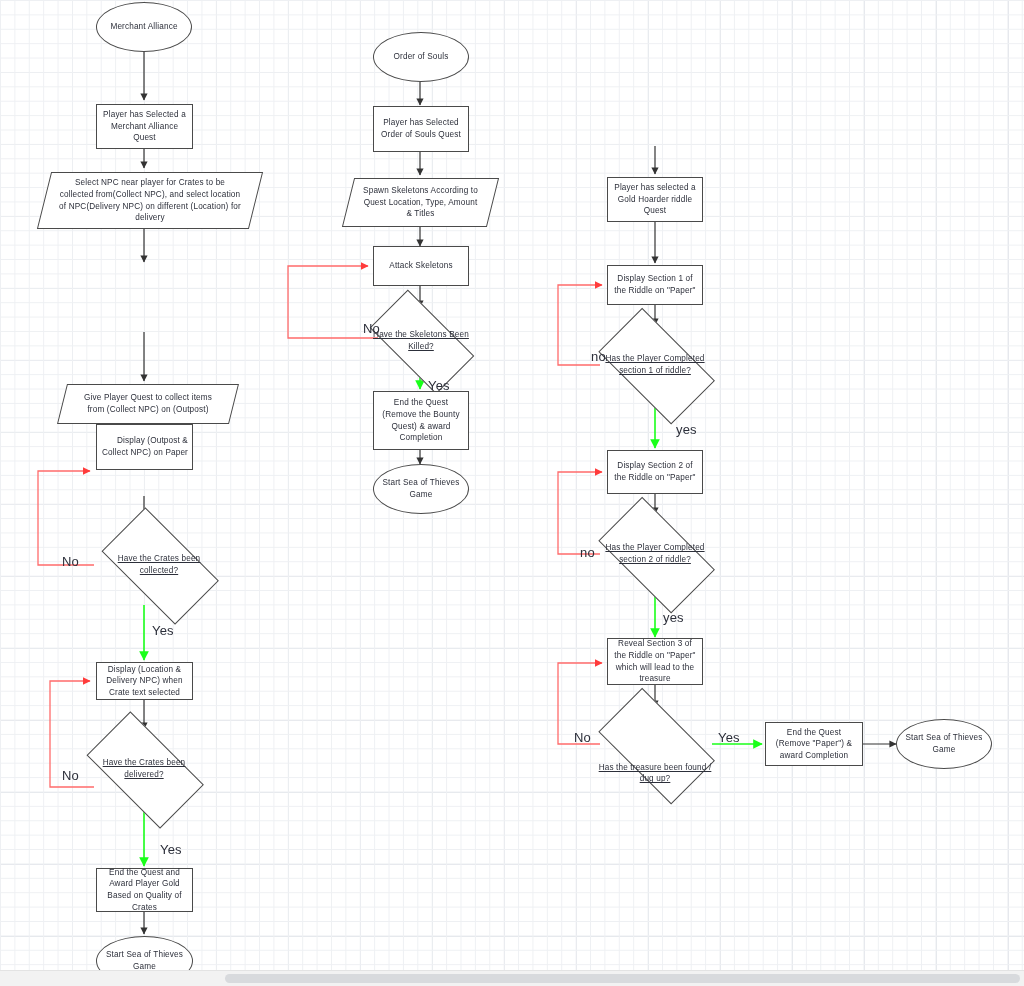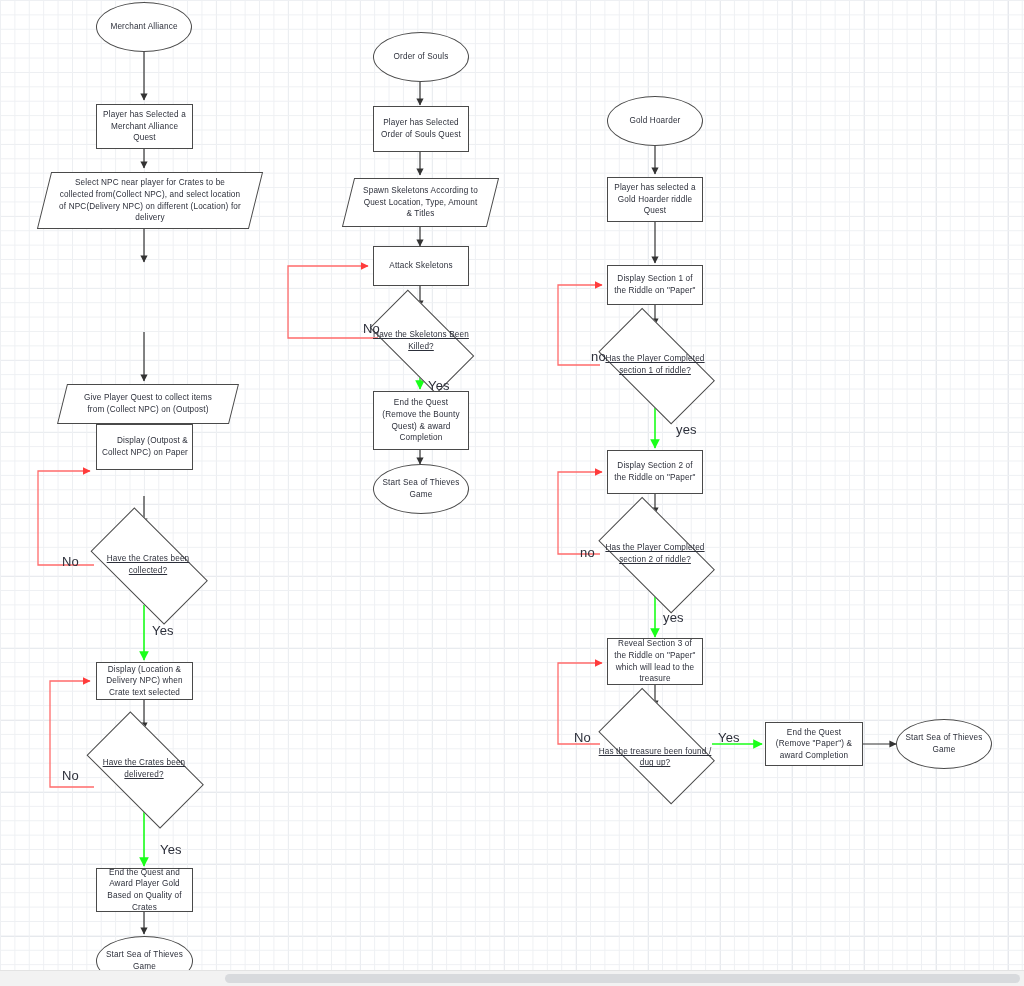--- a/index.html
+++ b/index.html
@@ -34,21 +34,21 @@
     position: absolute;
     box-sizing: border-box;
     display: flex;
     align-items: center;
     justify-content: center;
     text-align: center;
     color: #2c2f3a;
     font-size: 8.2px;
     line-height: 1.42;
     letter-spacing: 0.15px;
-    padding: 18px 4px;
+    padding: 2px 4px;
     background: #ffffff;
   }
   .proc {
     border: 1.3px solid #4a4a4a;
   }
   .term {
     border: 1.3px solid #4a4a4a;
     border-radius: 50%;
   }
   .paral {
@@ -195,21 +195,21 @@
 
   <div class="node paral" style="left:62px; top:384px; width:172px; height:40px;">
     <div class="pshape"></div>
     <div class="ptext">Give Player Quest to collect items from (Collect NPC) on (Outpost)</div>
   </div>
 
   <div class="node proc" style="left:96px; top:424px; width:97px; height:46px;text-align:right;">
     <span>Display (Outpost &amp; Collect NPC) on Paper</span>
   </div>
 
-  <div class="node dec" style="left:77px; top:523px; width:142px; height:84px;">
+  <div class="node dec" style="left:88px; top:523px; width:142px; height:84px;">
     <div class="dshape"></div>
     <div class="dtext">Have the Crates been collected?</div>
   </div>
 
   <div class="node proc" style="left:96px; top:662px; width:97px; height:38px;">
     <span>Display (Location &amp; Delivery NPC) when Crate text selected</span>
   </div>
 
   <div class="node dec" style="left:73px; top:727px; width:142px; height:84px;">
     <div class="dshape"></div>
@@ -255,23 +255,20 @@
     <span>End the Quest (Remove the Bounty Quest) &amp; award Completion</span>
   </div>
 
   <div class="node term" style="left:373px; top:464px; width:96px; height:50px;">
     <span>Start Sea of Thieves Game</span>
   </div>
 
   <div class="edge-label" style="left:363px; top:321px;">No</div>
   <div class="edge-label" style="left:428px; top:378px;">Yes</div>
 
-  <div class="node term" style="left:607px; top:96px; width:96px; height:50px;">
-    <span>Gold Hoarder</span>
-  </div>
 
   <div class="node proc" style="left:607px; top:177px; width:96px; height:45px;">
     <span>Player has selected a Gold Hoarder riddle Quest</span>
   </div>
 
   <div class="node proc" style="left:607px; top:265px; width:96px; height:40px;">
     <span>Display Section 1 of the Riddle on "Paper"</span>
   </div>
 
   <div class="node dec" style="left:585px; top:323px; width:140px; height:84px;">

